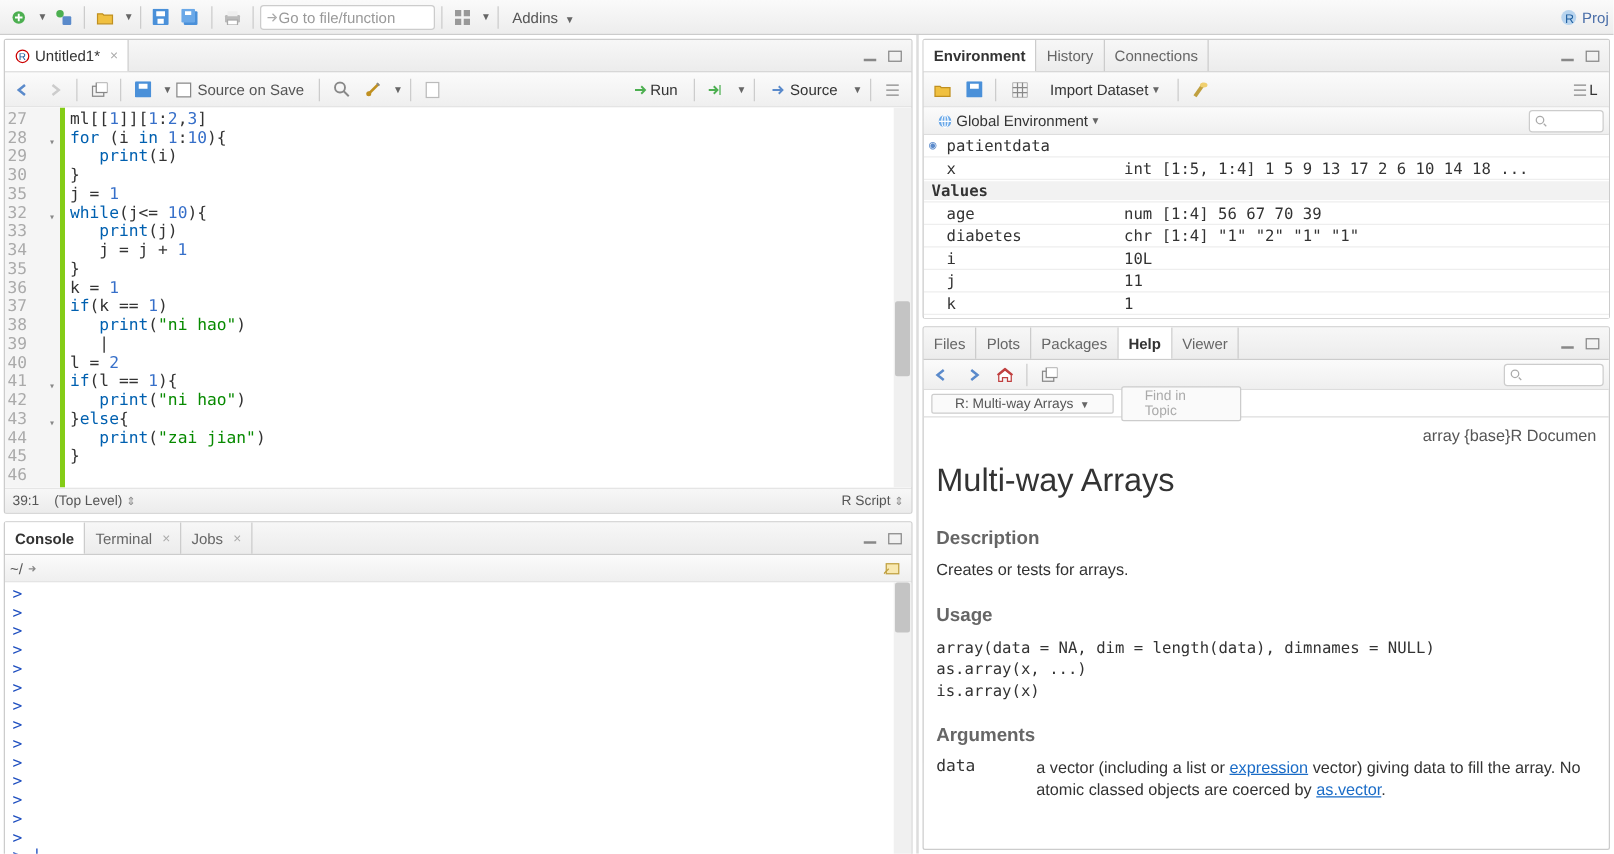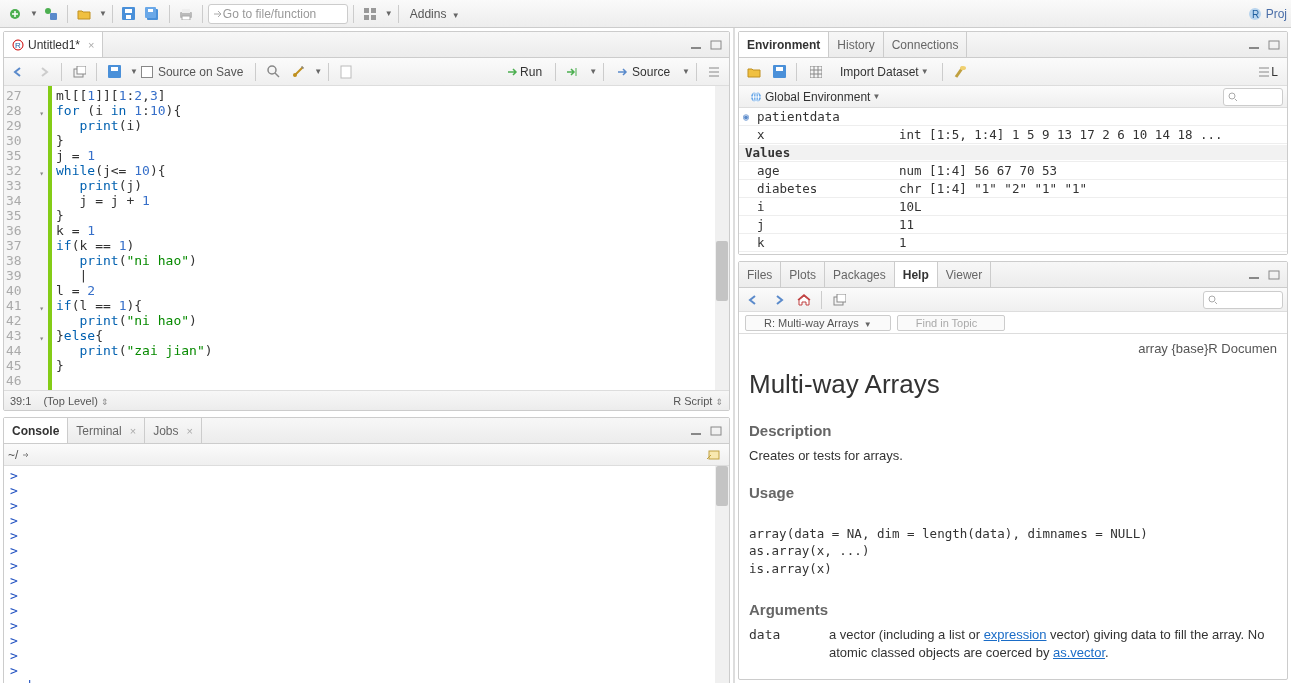--- a/index.html
+++ b/index.html
@@ -39,21 +39,21 @@
 .console-body { flex: 1; background: #fff; padding: 2px 6px; font-family: "Lucida Console","Consolas",monospace; font-size: 13px; line-height: 15px; color: #2050c0; position: relative; }
 .env-table { flex: 1; overflow: auto; font-family: "Lucida Console","Consolas",monospace; font-size: 12.5px; background: #fff; position: relative; }
 .env-row { display: flex; border-bottom: 1px solid #eee; height: 18px; align-items: center; }
 .env-row .c1 { width: 160px; padding-left: 18px; color: #333; }
 .env-row .c2 { flex: 1; color: #333; white-space: nowrap; overflow: hidden; }
 .env-hdr { background: #f2f2f2; color: #666; font-weight: bold; padding-left: 6px !important; }
 .env-row .expand { position: absolute; left: 4px; color: #5a8acb; font-size: 10px; }
 .help-body { flex: 1; overflow: auto; padding: 6px 10px; font-size: 13px; line-height: 1.4; color: #333; font-family: Arial, sans-serif; }
 .help-body h1 { font-size: 26px; font-weight: normal; margin: 8px 0 12px; color: #333; }
 .help-body h2 { font-size: 15px; color: #666; font-weight: bold; margin: 17px 0 6px; }
-.help-body pre { font-family: "Lucida Console",monospace; font-size: 12.5px; margin: 22px 0; }
+.help-body pre { font-family: "Lucida Console",monospace; font-size: 12.5px; margin: 6px 0; }
 .help-body .meta { display: flex; justify-content: flex-end; color: #555; }
 .help-body a { color: #1a6cc7; text-decoration: underline; }
 .arg-row { display: flex; gap: 20px; margin: 4px 0; }
 .arg-row .an { width: 60px; font-family: "Lucida Console",monospace; }
 .arg-row .ad { flex: 1; }
 .search-box { display:flex; align-items:center; background:#fff; border:1px solid #ccc; border-radius:3px; height:18px; padding:0 4px; color:#999; gap:4px; margin-left:auto; }
 .crumb-bar { height: 22px; border-bottom: 1px solid #ddd; display: flex; align-items: center; padding: 0 6px; font-size: 11px; color: #555; gap: 6px; }
 .crumb-box { border:1px solid #ccc; padding:1px 18px; border-radius:2px; background:#fafafa; }
 svg { display: block; }
 .checkbox { width:12px; height:12px; border:1px solid #888; background:#fff; display:inline-block; }
@@ -427,21 +427,21 @@
           </div>
           <div class="env-row">
             <div class="c1">x</div>
             <div class="c2">int [1:5, 1:4] 1 5 9 13 17 2 6 10 14 18 ...</div>
           </div>
           <div class="env-row">
             <div class="c1 env-hdr" style="width:100%">Values</div>
           </div>
           <div class="env-row">
             <div class="c1">age</div>
-            <div class="c2">num [1:4] 56 67 70 53</div>
+            <div class="c2">num [1:4] 56 67 70 39</div>
           </div>
           <div class="env-row">
             <div class="c1">diabetes</div>
             <div class="c2">chr [1:4] "1" "2" "1" "1"</div>
           </div>
           <div class="env-row">
             <div class="c1">i</div>
             <div class="c2">10L</div>
           </div>
           <div class="env-row">
@@ -517,21 +517,21 @@
         <div class="spacer"></div>
         <div class="search-box" style="width:80px">
           <svg width="10" height="10">
               <circle cx="4" cy="4" r="3" fill="none" stroke="#aaa"></circle>
               <path d="M7 7l2 2" stroke="#aaa"></path>
             </svg>
         </div>
       </div>
       <div class="crumb-bar">
         <span class="crumb-box"><span>R: Multi-way Arrays</span> <span class="dropdown-arrow">▼</span></span>
-        <span class="crumb-box" style="color:#aaa;width:108px">Find in Topic</span>
+        <span class="crumb-box" style="color:#aaa;width:96px">Find in Topic</span>
       </div>
       <div class="help-body">
         <div class="meta">
           <span>array {base}</span>
           <span>R Documen</span>
         </div>
         <h1>Multi-way Arrays</h1>
         <h2>Description</h2>
         <p>Creates or tests for arrays.</p>
         <h2>Usage</h2>

